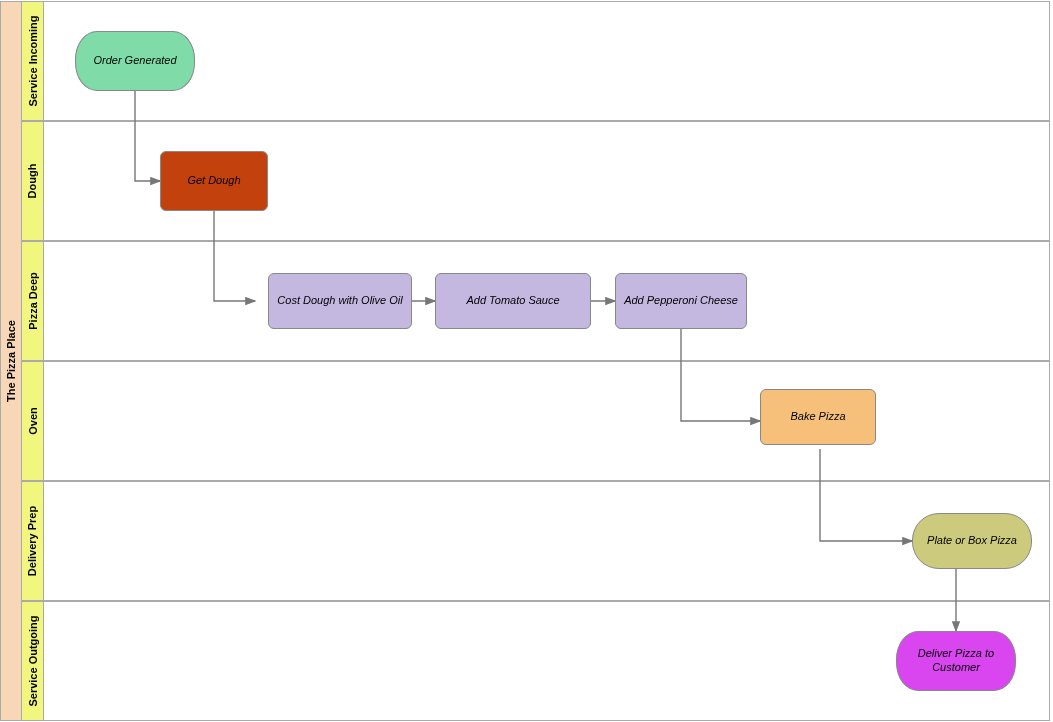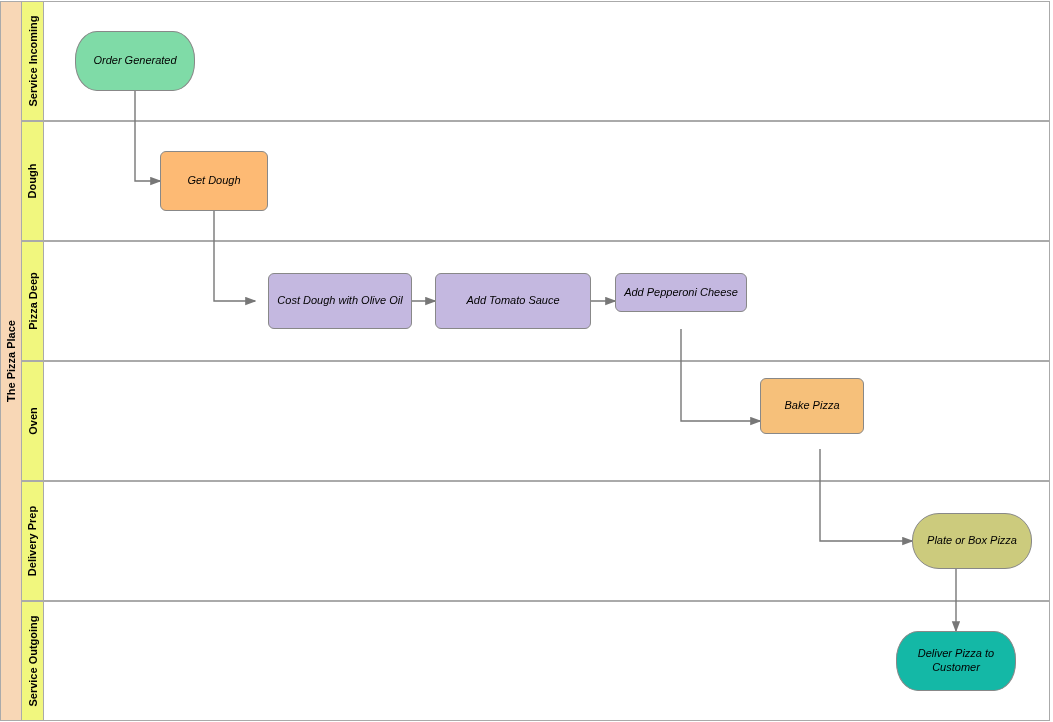--- a/index.html
+++ b/index.html
@@ -47,22 +47,22 @@
     display: flex; align-items: center; justify-content: center;
     text-align: center;
     padding: 4px;
     border: 1px solid #888;
     border-radius: 6px;
     font-size: 11px;
     line-height: 1.25;
     font-style: italic;
   }
   .start-node { background: #7fdba7; border-radius: 22px 22px 22px 22px / 28px 28px 28px 28px; }
-  .end-node   { background: #14b8a6; border-radius: 22px 22px 22px 22px / 28px 28px 28px 28px; }
-  .blue   { background: #fdba74; }
+  .end-node   { background: #d946ef; border-radius: 22px 22px 22px 22px / 28px 28px 28px 28px; }
+  .blue   { background: #c2410c; }
   .purple { background: #c4b8e0; }
   .orange { background: #f6c07a; }
   .olive  { background: #cccb7d; border-radius: 27px; }
   svg.arrows {
     position: absolute;
     left: 0; top: 0;
     width: 1053px; height: 722px;
     pointer-events: none;
   }
 </style>
@@ -125,24 +125,24 @@
 </div>
 <div class="node blue" style="left:160px;top:151px;width:108px;height:60px">
   <span>Get Dough</span>
 </div>
 <div class="node purple" style="left:268px;top:273px;width:144px;height:56px">
   <span>Cost Dough with Olive Oil</span>
 </div>
 <div class="node purple" style="left:435px;top:273px;width:156px;height:56px">
   <span>Add Tomato Sauce</span>
 </div>
-<div class="node purple" style="left:615px;top:273px;width:132px;height:39px">
+<div class="node purple" style="left:615px;top:273px;width:132px;height:56px">
   <span>Add Pepperoni Cheese</span>
 </div>
-<div class="node orange" style="left:760px;top:378px;width:104px;height:56px">
+<div class="node orange" style="left:760px;top:389px;width:116px;height:56px">
   <span>Bake Pizza</span>
 </div>
 <div class="node olive" style="left:912px;top:513px;width:120px;height:56px">
   <span>Plate or Box Pizza</span>
 </div>
 <div class="node end-node" style="left:896px;top:631px;width:120px;height:60px">
   <span>Deliver Pizza to Customer</span>
 </div>
 
 </body></html>

